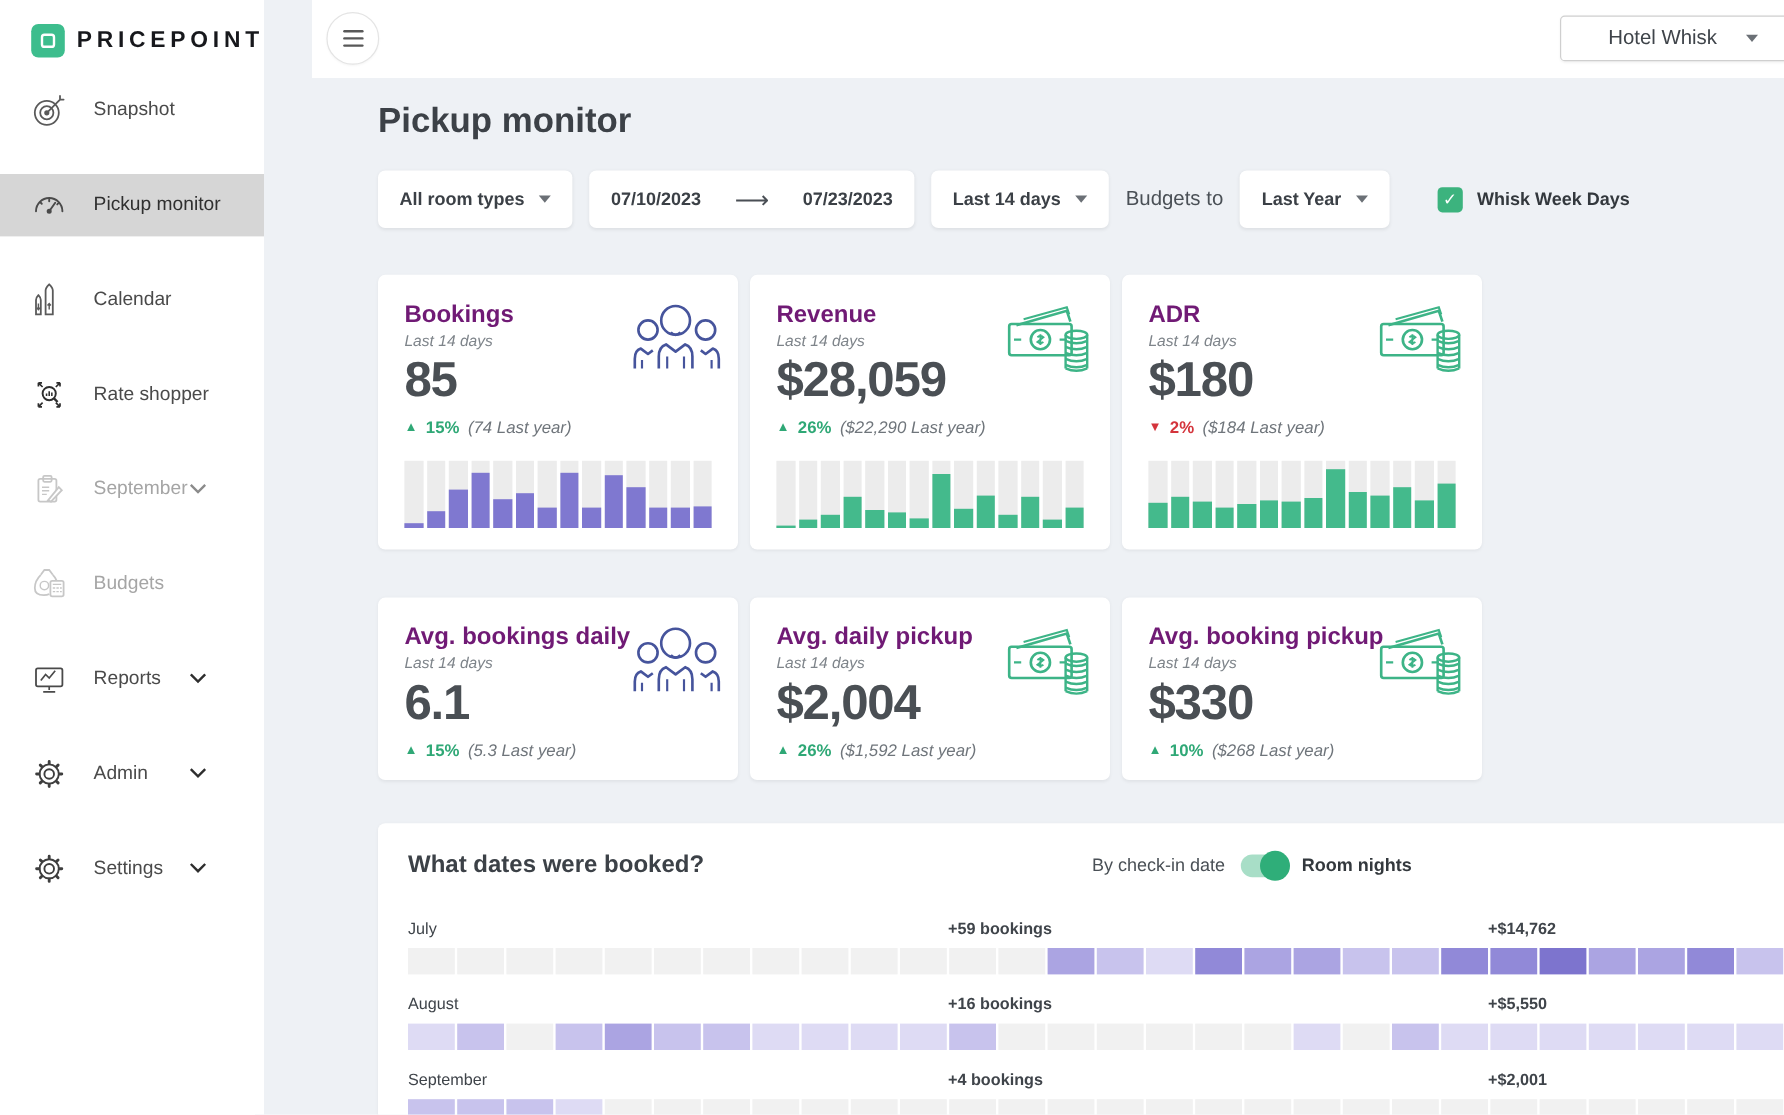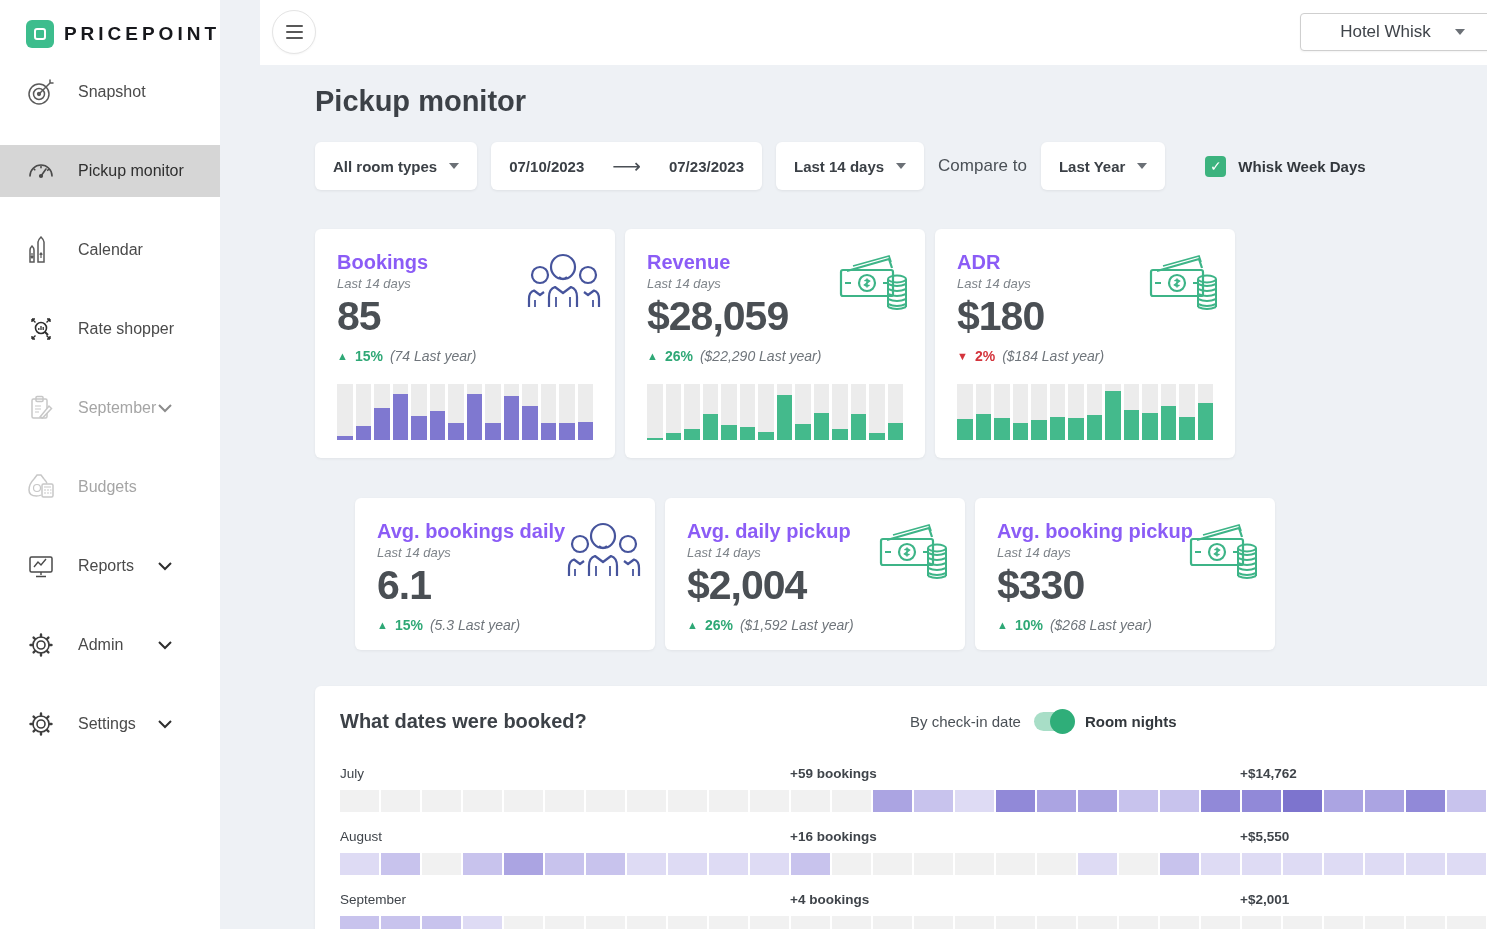--- a/index.html
+++ b/index.html
@@ -36,22 +36,22 @@
   .date-arrow { font-size:20px; color:#4a4f55; margin:0 16px; font-weight:normal; }
   .compare-label { font-size:17px; color:#4a5056; font-weight:normal; }
   .align-group { display:flex; align-items:center; gap:12px; margin-left:26px; cursor:pointer; }
   .checkbox { width:21px; height:21px; background:#3cb37e; border-radius:4px; color:#fff; font-size:14px; display:flex; align-items:center; justify-content:center; }
   .align-label { font-size:15px; font-weight:600; color:#33383d; }
 
   .cards-row { display:flex; gap:10px; margin-bottom:40px; width:930px; }
   .card { position:relative; background:#fff; border-radius:6px; box-shadow:0 1px 3px rgba(0,0,0,.06); width:300px; padding:22px 22px 18px 22px; }
   .card.tall { height:229px; }
   .card.short { height:152px; margin-bottom:0; }
-  .cards-row.second { margin-bottom:36px;margin-left:40px; }
-  .card-title { font-size:20px; font-weight:bold; color:#8b5cf6; }
+  .cards-row.second { margin-bottom:36px; }
+  .card-title { font-size:20px; font-weight:bold; color:#701a75; }
   .card-period { font-size:13px; font-style:italic; color:#7e848a; margin-top:2px; }
   .card-value { font-size:41px; font-weight:bold; color:#4a4f54; line-height:1.05; margin-top:4px; letter-spacing:-1px; }
   .card-delta { display:flex; align-items:center; gap:7px; margin-top:10px; font-size:14px; }
   .card-delta .tri { font-size:11px; }
   .card-delta .pct { font-weight:600; }
   .card-delta .cmp { font-style:italic; color:#6f757b; }
   .card-icon { position:absolute; right:14px; top:20px; }
   .mini-chart { position:absolute; left:22px; right:22px; bottom:18px; height:56px; display:flex; gap:3px; align-items:flex-end; }
   .mini-col { flex:1; height:100%; background:#ececec; position:relative; }
   .mini-bar { position:absolute; left:0; right:0; bottom:0; }
@@ -243,21 +243,21 @@
       </div>
       <div class="filter-box">
         <span>07/10/2023</span>
         <span class="date-arrow">⟶</span>
         <span>07/23/2023</span>
       </div>
       <div class="filter-box">
         <span>Last 14 days</span>
         <span class="caret"></span>
       </div>
-      <span class="compare-label">Compare to</span>
+      <span class="compare-label">Budgets to</span>
       <div class="filter-box">
         <span>Last Year</span>
         <span class="caret"></span>
       </div>
       <div class="align-group">
         <div class="checkbox">✓</div>
         <span class="align-label">Whisk Week Days</span>
       </div>
     </div>
 

